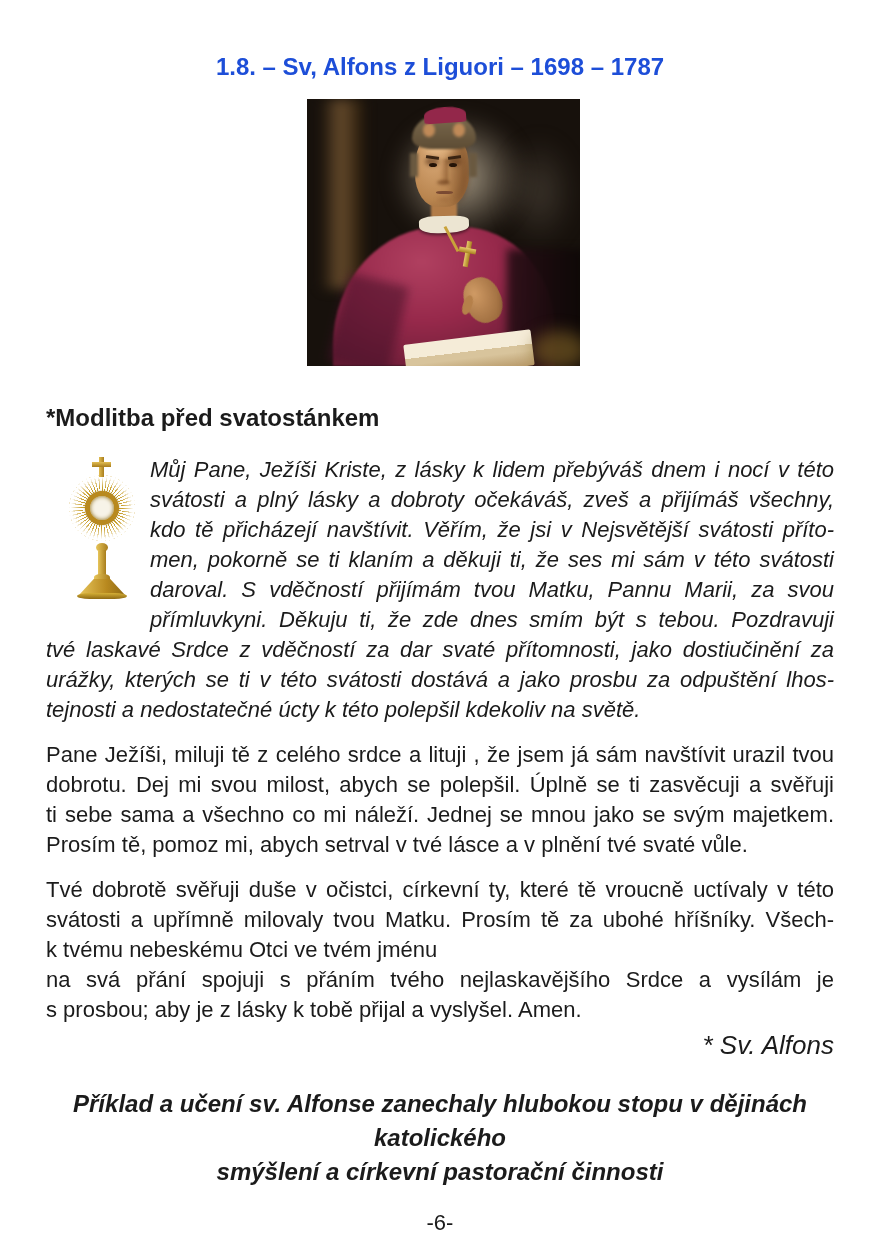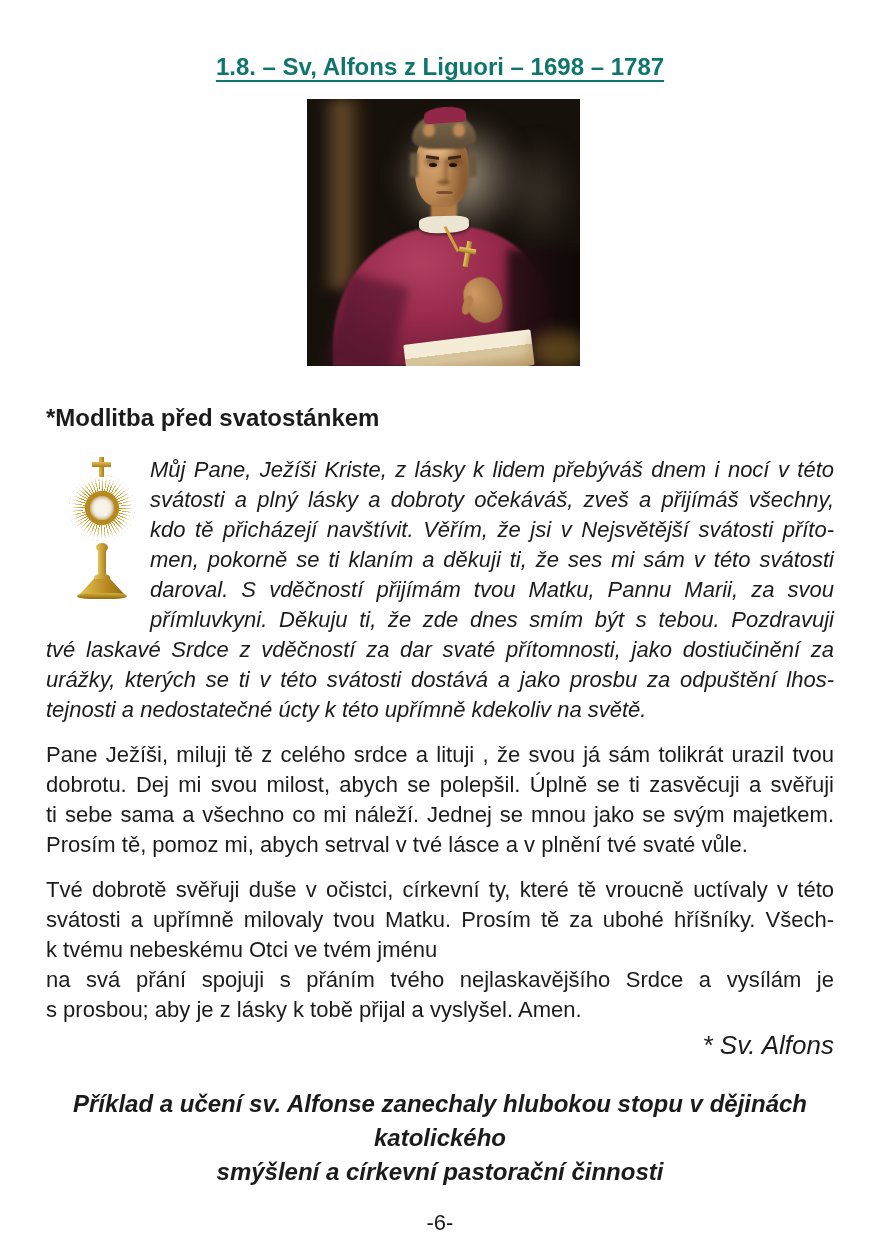--- a/index.html
+++ b/index.html
@@ -6,21 +6,21 @@
   body{
     width:874px;height:1241px;background:#ffffff;
     font-family:"Liberation Sans",sans-serif;color:#1b1b1b;
     overflow:hidden;
   }
   .page{box-sizing:border-box;width:874px;height:1241px;padding:52px 40px 0 46px;position:relative;overflow:hidden;background:#fff;}
 
   
   .doc-title{
     margin:0;text-align:center;font-size:24px;line-height:30px;font-weight:700;
-    color:#0f766e;text-decoration:underline;text-decoration-thickness:2px;text-underline-offset:5px;
+    color:#1d4ed8;text-decoration-thickness:2px;text-underline-offset:5px;
   }
 
   
   .portrait{position:relative;width:273px;height:267px;margin:17px auto 0;left:3px;overflow:hidden;background:#17110c;}
   .portrait *{position:absolute;}
   .p-pillar{left:14px;top:0;width:44px;height:190px;background:linear-gradient(90deg,#1c140c,#6b4f2e 45%,#201508);filter:blur(6px);opacity:.95;}
   .p-smoke{left:64px;top:-6px;width:176px;height:168px;border-radius:50%;
     background:radial-gradient(closest-side,rgba(172,160,138,.95),rgba(110,100,85,.40) 55%,rgba(40,35,28,0) 78%);filter:blur(8px);}
   .p-smoke2{left:182px;top:18px;width:100px;height:150px;border-radius:50%;
     background:radial-gradient(closest-side,rgba(120,110,95,.38),rgba(30,25,20,0) 75%);filter:blur(10px);}
@@ -156,25 +156,25 @@
       <div class="mon-plate"></div>
     </div>
   <div class="tline">Můj Pane, Ježíši Kriste, z lásky k lidem přebýváš dnem i nocí v této</div>
       <div class="tline">svátosti a plný lásky a dobroty  očekáváš, zveš a přijímáš všechny,</div>
       <div class="tline">kdo tě přicházejí navštívit. Věřím, že jsi v Nejsvětější svátosti příto-</div>
       <div class="tline">men, pokorně se ti klaním a děkuji ti, že ses mi sám v této svátosti</div>
       <div class="tline">daroval.  S vděčností přijímám tvou Matku, Pannu Marii, za svou</div>
       <div class="tline">přímluvkyni. Děkuju ti, že zde dnes smím být s tebou. Pozdravuji</div>
       <div class="tline">tvé laskavé Srdce z vděčností za dar svaté přítomnosti, jako dostiučinění za</div>
       <div class="tline">urážky, kterých se ti v této svátosti dostává a jako prosbu za odpuštění lhos-</div>
-      <div class="tline ragged">tejnosti a nedostatečné úcty k této upřímně kdekoliv na světě.</div>
+      <div class="tline ragged">tejnosti a nedostatečné úcty k této polepšil kdekoliv na světě.</div>
     </div>
 
   <div class="para para2">
-      <div class="tline">Pane Ježíši, miluji tě z celého srdce a lituji , že svou já sám tolikrát urazil tvou</div>
+      <div class="tline">Pane Ježíši, miluji tě z celého srdce a lituji , že jsem já sám navštívit urazil tvou</div>
       <div class="tline">dobrotu. Dej mi svou milost, abych se polepšil. Úplně se ti zasvěcuji a svěřuji</div>
       <div class="tline">ti sebe sama a všechno co mi náleží. Jednej se mnou jako se svým majetkem.</div>
       <div class="tline ragged">Prosím tě, pomoz mi, abych setrval v tvé lásce a v plnění tvé svaté vůle.</div>
     </div>
 
   <div class="para para3">
       <div class="tline">Tvé dobrotě svěřuji duše v očistci, církevní ty, které tě vroucně uctívaly v této</div>
       <div class="tline">svátosti a upřímně milovaly tvou Matku. Prosím tě za ubohé hříšníky. Všech-</div>
       <div class="tline ragged">k tvému nebeskému Otci ve tvém jménu</div>
       <div class="tline">na svá přání spojuji s přáním tvého nejlaskavějšího Srdce a vysílám je</div>

